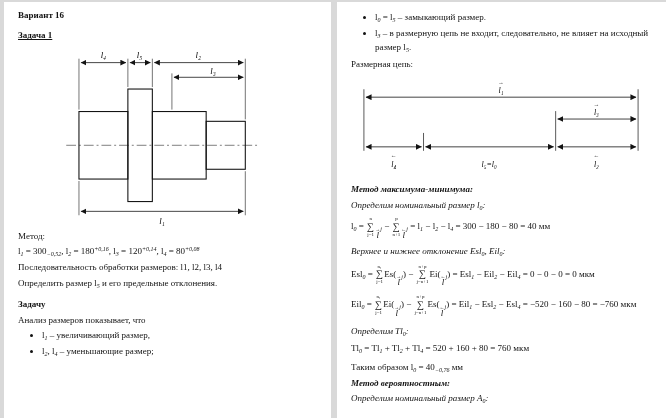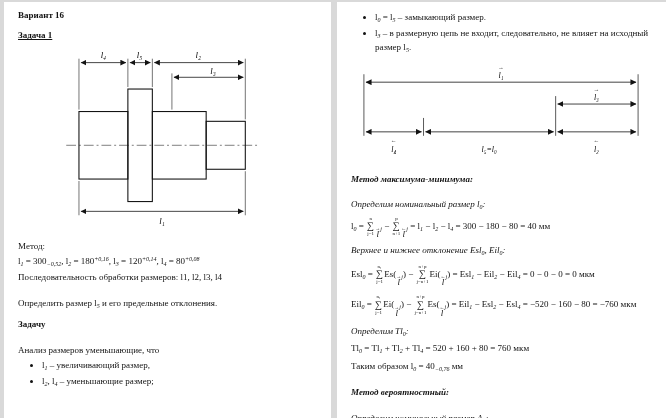--- a/index.html
+++ b/index.html
@@ -26,21 +26,21 @@
   .sum .t,.sum .b{font-size:5px;line-height:1.1;letter-spacing:0}
   .sum .s{font-size:10px;line-height:1}
   .vec{display:inline-flex;flex-direction:column;align-items:center;vertical-align:-2px;line-height:1}
   .vec .a{font-size:5px;line-height:3px}
   .vec .v{font-style:italic;line-height:1;font-size:9px}
   .dim-label{font-size:9px;font-style:italic}
   .chain-label{font-size:8px;font-style:italic}
   .chain-arr{font-size:6px}
   svg{display:block}
   svg text{font-family:"Liberation Serif","DejaVu Serif","DejaVu Sans",serif}
-  .mt6{margin-top:13px}
+  .mt6{margin-top:3px}
   .mt8{margin-top:8px}
 </style>
 </head>
 <body>
 
 <div class="page page-left">
   <p class="center bold">Вариант 16</p>
   <p class="bold underline mt8">Задача 1</p>
 
   <svg width="286" height="182" viewBox="0 0 292 186" style="margin:2px auto 0">
@@ -82,32 +82,33 @@
     <text class="dim-label" x="177" y="13" text-anchor="middle">l₂</text>
     <text class="dim-label" x="192" y="30" text-anchor="middle">l₃</text>
     <text class="dim-label" x="140" y="183" text-anchor="middle">l₁</text>
   </svg>
 
   <p class="mt6">Метод:</p>
   <p>l<sub>1</sub> = 300<sub>−0,52</sub>,  l<sub>2</sub> = 180<sup>+0,16</sup>,  l<sub>3</sub> = 120<sup>+0,14</sup>,  l<sub>4</sub> = 80<sup>+0,08</sup></p>
   <p>Последовательность обработки размеров: l1, l2, l3, l4</p>
   <p class="mt6">Определить размер l<sub>5</sub> и его предельные отклонения.</p>
   <p class="center bold mt8">Задачу</p>
-  <p class="mt6">Анализ размеров уменьшающие, что</p>
+  <p class="mt6">Анализ размеров показывает, что</p>
   <ul>
     <li>l<sub>1</sub> – увеличивающий размер,</li>
     <li>l<sub>2</sub>, l<sub>4</sub> – уменьшающие размер;</li>
   </ul>
 </div>
 
 <div class="page page-right">
   <ul style="margin-top:4px">
     <li>l<sub>0</sub> = l<sub>5</sub> – замыкающий размер.</li>
     <li>l<sub>3</sub> –  в размерную цепь не входит, следовательно, не влияет на исходный размер l<sub>5</sub>.</li>
   </ul>
+  <p>Размерная цепь:</p>
 
   <svg width="300" height="100" viewBox="0 0 302 100" style="margin:5px auto 8px">
     <g stroke="#131313" stroke-width="0.7">
       <line x1="12" y1="14" x2="12" y2="76"></line>
       <line x1="288" y1="14" x2="288" y2="76"></line>
       <line x1="72" y1="58" x2="72" y2="76"></line>
       <line x1="205" y1="36" x2="205" y2="76"></line>
     </g>
     <g stroke="#131313" stroke-width="0.8">
       <line x1="14" y1="22" x2="286" y2="22" marker-start="url(#arr)" marker-end="url(#arr)"></line>
@@ -171,15 +172,15 @@
         <span class="t">n+p</span>
         <span class="s">∑</span>
         <span class="b">j=n+1</span>
       </span>Es(<span class="vec">
         <span class="a">←</span>
         <span class="v">l</span>
       </span><sub>j</sub>) = Eil<sub>1</sub> − Esl<sub>2</sub> − Esl<sub>4</sub> = −520 − 160 − 80 = −760 мкм</p>
   <p class="italic">Определим  Tl<sub>0</sub>:</p>
   <p class="fm">Tl<sub>0</sub> = Tl<sub>1</sub> + Tl<sub>2</sub> + Tl<sub>4</sub> = 520 + 160 + 80 = 760 мкм</p>
   <p>Таким образом l<sub>0</sub> = 40<sub>−0,76</sub> мм</p>
-  <p class="bold italic mt6">Метод вероятностный:</p>
+  <p class="bold italic mt6">Метод вероятностным:</p>
   <p class="italic mt6">Определим номинальный размер A<sub>0</sub>:</p>
 </div>
 
 </body></html>

